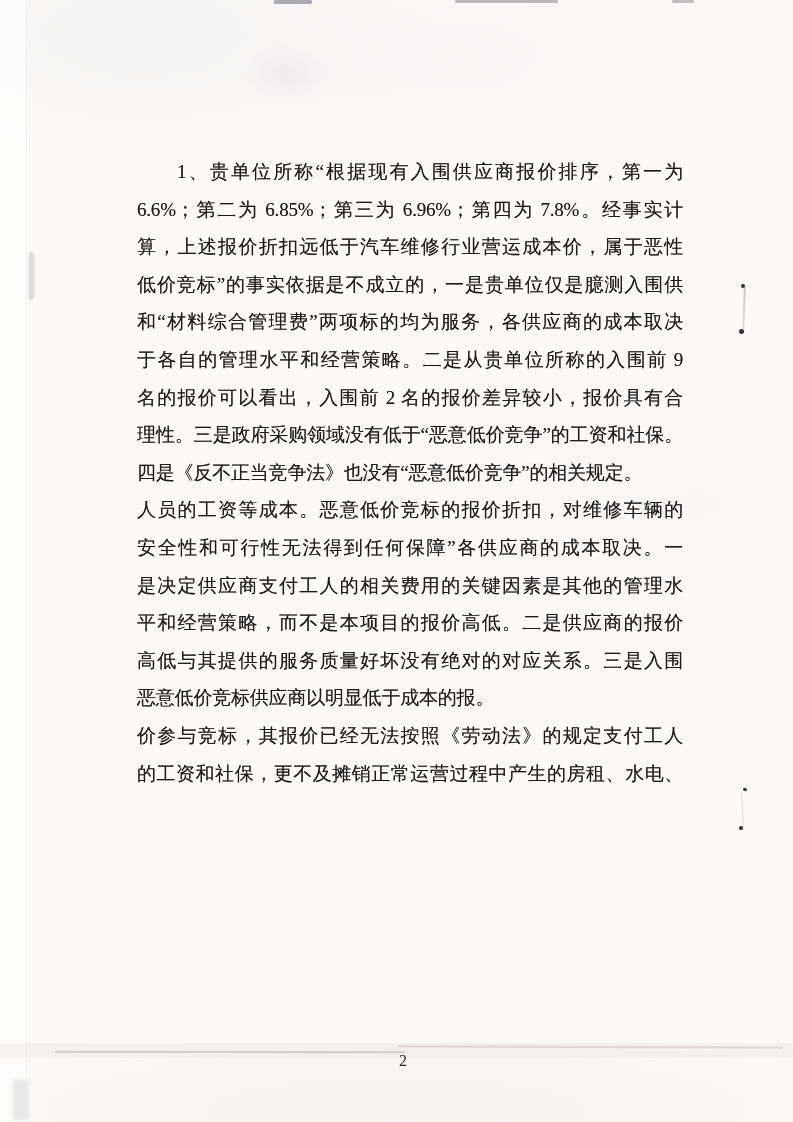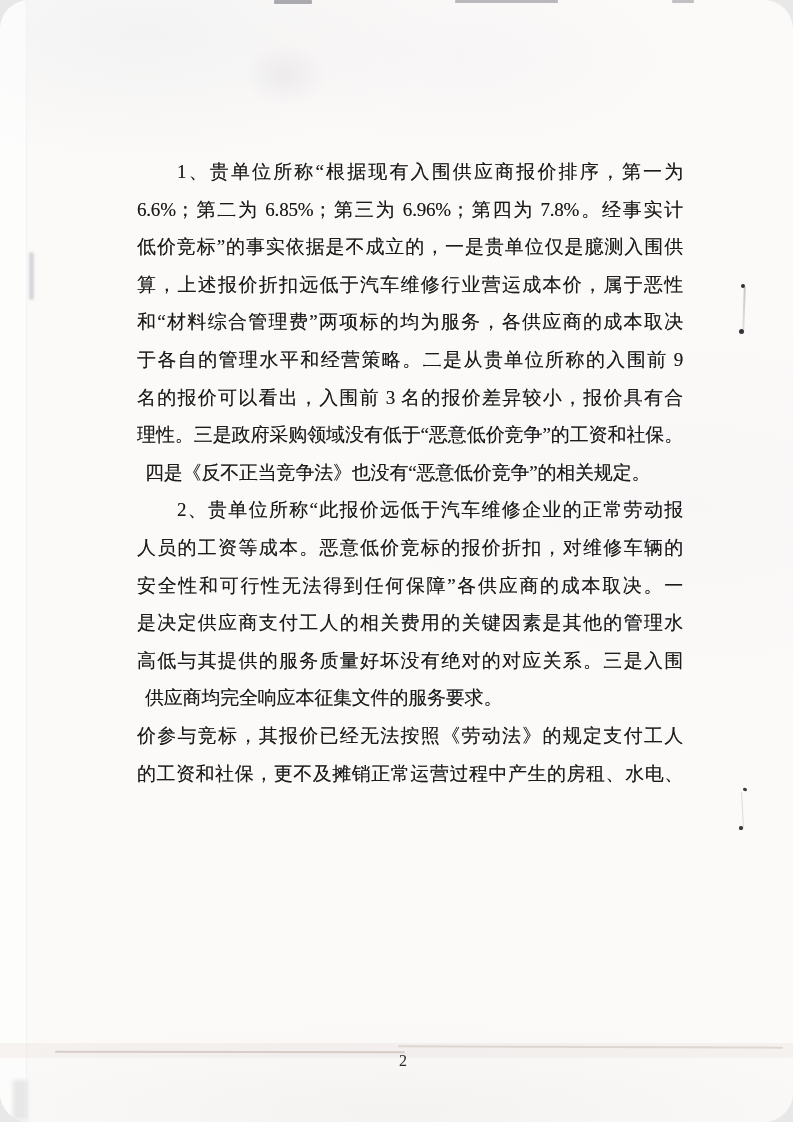--- a/index.html
+++ b/index.html
@@ -14,21 +14,20 @@
     height: 1122px;
     margin: 0 auto;
     overflow: hidden;
     background:
       radial-gradient(ellipse 60px 45px at 285px 75px, rgba(168,162,172,0.13), transparent 70%),
       radial-gradient(ellipse 420px 180px at 18% 3%, rgba(150,150,162,0.07), transparent 72%),
       radial-gradient(ellipse 320px 140px at 58% 5%, rgba(196,172,186,0.06), transparent 70%),
       radial-gradient(ellipse 500px 260px at 88% 45%, rgba(200,193,200,0.05), transparent 72%),
       radial-gradient(ellipse 700px 120px at 50% 99%, rgba(170,165,168,0.09), transparent 75%),
       linear-gradient(#fbfaf9, #fbfaf9);
-    border-radius: 29px;
   }
   
   .left-strip {
     position: absolute;
     left: 0; top: 0;
     width: 26px; height: 100%;
     background: rgba(255,255,255,0.55);
     border-right: 1px solid rgba(200,200,205,0.18);
   }
   
@@ -102,21 +101,21 @@
     line-height: 37.6px;
     font-size: 19px;
     letter-spacing: -0.2px;
     text-align: justify;
     text-align-last: justify;
     overflow: hidden;
     white-space: nowrap;
     text-shadow: 0 0 0.4px rgba(30,30,30,0.55);
   }
   .text-line.indent { text-indent: 40px; }
-  .text-line.short { text-align-last: left; margin-left: 8px; }
+  .text-line.short { text-align-last: left; }
   .page-number {
     position: absolute;
     left: 0;
     top: 1052px;
     width: 806px;
     text-align: center;
     font-size: 16px;
     color: #2a2a2e;
     font-family: "Liberation Serif", serif;
   }
@@ -149,36 +148,36 @@
 
   <div class="crease-band"></div>
   <div class="crease-l1"></div>
   <div class="crease-l2"></div>
 
   <div class="doc-body">
 
     <div>
       <div class="text-line indent">1、贵单位所称“根据现有入围供应商报价排序，第一为</div>
       <div class="text-line">6.6%；第二为 6.85%；第三为 6.96%；第四为 7.8%。经事实计</div>
+      <div class="text-line">算，上述报价折扣远低于汽车维修行业营运成本价，属于恶性</div>
       <div class="text-line">低价竞标”的事实依据是不成立的，一是贵单位仅是臆测入围供</div>
-      <div class="text-line">算，上述报价折扣远低于汽车维修行业营运成本价，属于恶性</div>
       <div class="text-line">和“材料综合管理费”两项标的均为服务，各供应商的成本取决</div>
       <div class="text-line">于各自的管理水平和经营策略。二是从贵单位所称的入围前 9</div>
-      <div class="text-line">名的报价可以看出，入围前 3 名的报价差异较小，报价具有合</div>
+      <div class="text-line">名的报价可以看出，入围前 2 名的报价差异较小，报价具有合</div>
       <div class="text-line">理性。三是政府采购领域没有低于“恶意低价竞争”的工资和社保。</div>
       <div class="text-line short">四是《反不正当竞争法》也没有“恶意低价竞争”的相关规定。</div>
     </div>
 
     <div>
-      <div class="text-line indent">2、贵单位所称“此报价远低于汽车维修企业的正常劳动报</div>
       <div class="text-line">人员的工资等成本。恶意低价竞标的报价折扣，对维修车辆的</div>
       <div class="text-line">安全性和可行性无法得到任何保障”各供应商的成本取决。一</div>
       <div class="text-line">是决定供应商支付工人的相关费用的关键因素是其他的管理水</div>
+      <div class="text-line">平和经营策略，而不是本项目的报价高低。二是供应商的报价</div>
       <div class="text-line">高低与其提供的服务质量好坏没有绝对的对应关系。三是入围</div>
-      <div class="text-line short">供应商均完全响应本征集文件的服务要求。</div>
+      <div class="text-line short">恶意低价竞标供应商以明显低于成本的报。</div>
     </div>
 
     <div>
       <div class="text-line">价参与竞标，其报价已经无法按照《劳动法》的规定支付工人</div>
       <div class="text-line">的工资和社保，更不及摊销正常运营过程中产生的房租、水电、</div>
     </div>
 
   </div>
 
   <div class="page-number">2</div>

